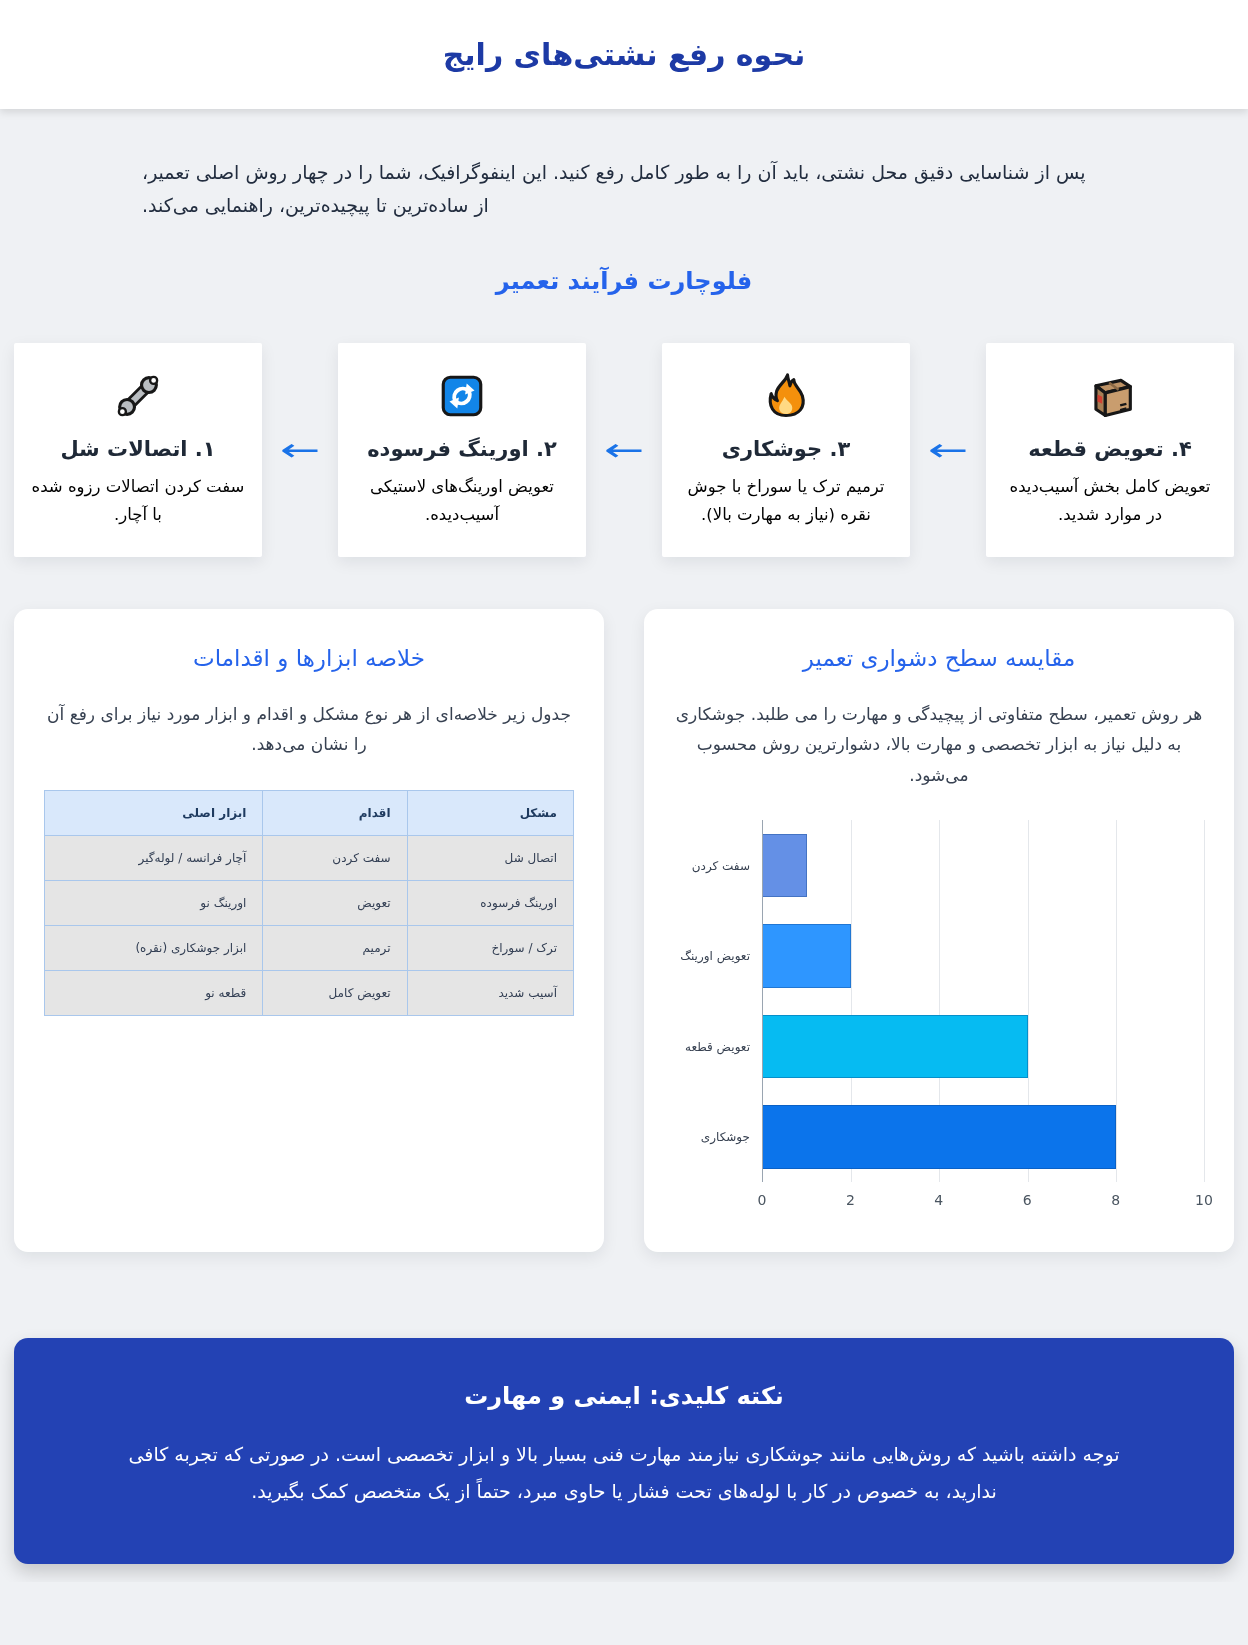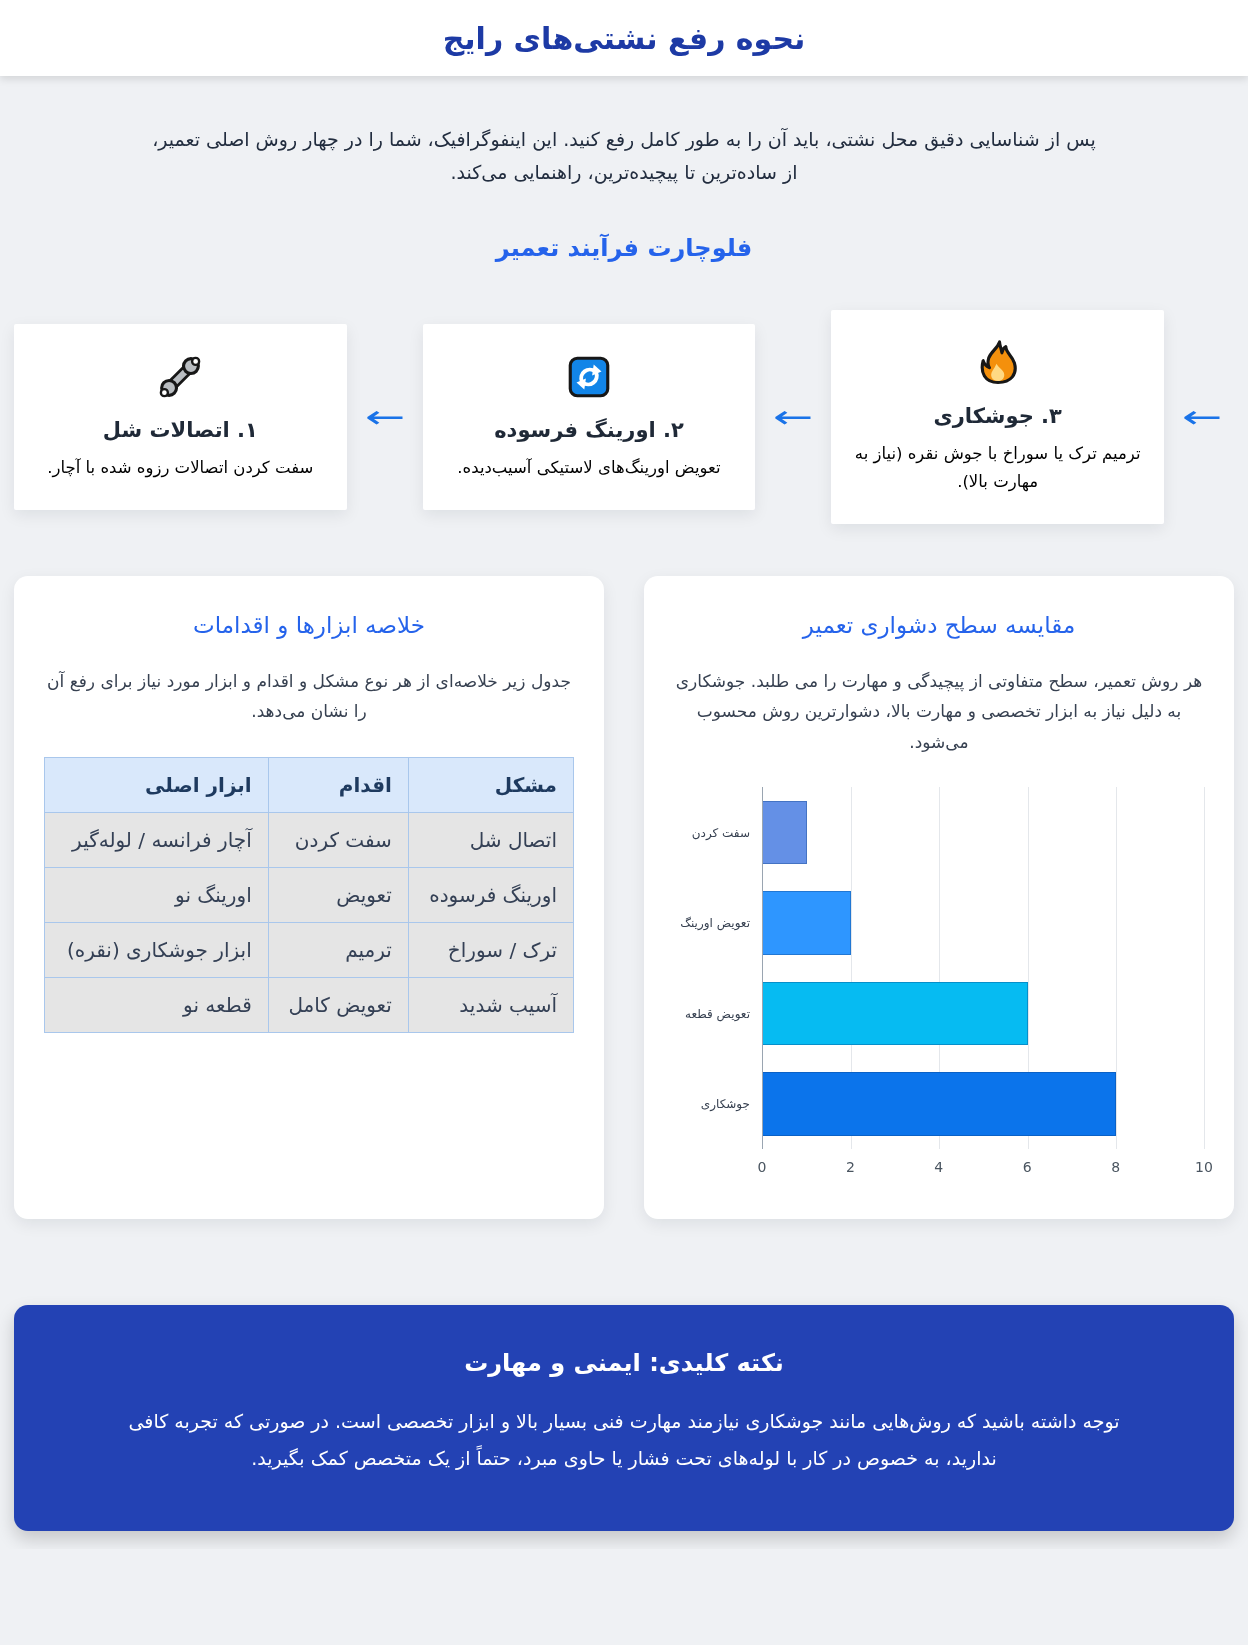--- a/index.html
+++ b/index.html
@@ -7,39 +7,39 @@
   body {
     width: 1248px;
     background: #eff1f4;
     font-family: "DejaVu Sans", sans-serif;
     direction: rtl;
     color: #1f2937;
   }
   
   .topbar {
     background: #ffffff;
-    height: 76px;
+    height: 109px;
     display: flex;
     align-items: center;
     justify-content: center;
     box-shadow: 0 3px 8px rgba(0,0,0,0.12);
     position: relative;
     z-index: 2;
   }
   .topbar h1 {
     margin: 0;
     font-size: 30px;
     font-weight: bold;
     color: #1d3aa5;
   }
   
   .page { margin: 0 14px; }
   .intro {
     padding: 28px 128px 0;
-    text-align: center;
+    text-align: left;
     font-size: 19px;
     line-height: 1.75;
     color: #222d3f;
   }
   .section-title {
     margin: 44px 0 0;
     text-align: center;
     font-size: 24px;
     font-weight: bold;
     color: #2563eb;
@@ -110,21 +110,21 @@
   }
   
   table.tools {
     width: 100%;
     border-collapse: collapse;
   }
   table.tools th, table.tools td {
     border: 1px solid #a9c7ec;
     padding: 15px 16px;
     text-align: right;
-    font-size: 20px;
+    font-size: 12px;
   }
   table.tools th {
     background: #d9e8fb;
     color: #1e3a5f;
     font-weight: bold;
   }
   table.tools td { color: #344055; background: #e5e5e5; }
   
   .chart-wrap { direction: ltr; margin-top: 6px; }
   .chart {
@@ -219,20 +219,35 @@
 </header>
 
 <main class="page">
 
   <p class="intro">پس از شناسایی دقیق محل نشتی، باید آن را به طور کامل رفع کنید. این اینفوگرافیک، شما را در چهار روش اصلی تعمیر، از ساده‌ترین تا پیچیده‌ترین، راهنمایی می‌کند.</p>
 
   <h2 class="section-title">فلوچارت فرآیند تعمیر</h2>
 
   <div class="flow-row">
 
+    <div class="step-card">
+      <div class="icon-wrap">
+        <svg width="50" height="50" viewBox="0 0 64 64" aria-hidden="true">
+          <polygon points="14,19 46,12 58,20 26,28" fill="#bd9265" stroke="#171717" stroke-width="4" stroke-linejoin="round"></polygon>
+          <polygon points="14,19 26,28 26,57 14,49" fill="#a87f55" stroke="#171717" stroke-width="4" stroke-linejoin="round"></polygon>
+          <polygon points="26,28 58,20 58,49 26,57" fill="#c99d6e" stroke="#171717" stroke-width="4" stroke-linejoin="round"></polygon>
+          <polygon points="16,30 22,33 22,42 16,39" fill="#d23f31"></polygon>
+          <line x1="31" y1="15" x2="43" y2="24" stroke="#8a6844" stroke-width="3"></line>
+          <line x1="45" y1="44" x2="53" y2="42" stroke="#171717" stroke-width="3"></line>
+          <line x1="45" y1="50" x2="53" y2="48" stroke="#171717" stroke-width="3"></line>
+        </svg>
+      </div>
+      <h4 class="step-title">۴. تعویض قطعه</h4>
+      <p class="step-desc">تعویض کامل بخش آسیب‌دیده در موارد شدید.</p>
+    </div>
 
     <div class="flow-arrow">←</div>
 
     <div class="step-card">
       <div class="icon-wrap">
         <svg width="50" height="50" viewBox="0 0 64 64" aria-hidden="true">
           <path d="M34 5 C31 14 23 17 20 26 C18 33 21 38 21 38 C15 35 13 29 13 29 C9 44 15 57 32 57 C49 57 57 46 53 32 C50 22 42 19 42 11 C42 11 38 13 37 19 C36 13 34 9 34 5 Z" fill="#f4900c" stroke="#171717" stroke-width="4" stroke-linejoin="round"></path>
           <path d="M32 55 C24 55 21 48 25 42 C28 38 30 33 30 33 C33 39 40 41 40 47 C40 52 37 55 32 55 Z" fill="#ffd983"></path>
         </svg>
       </div>

